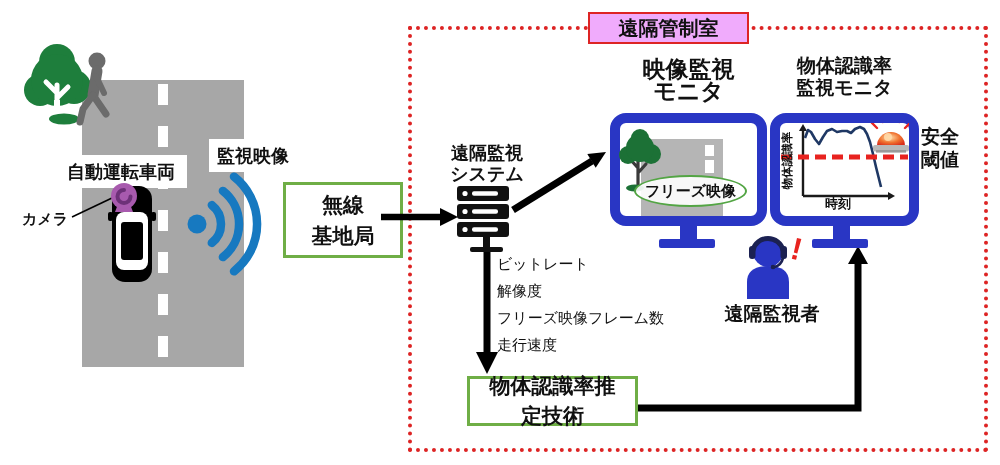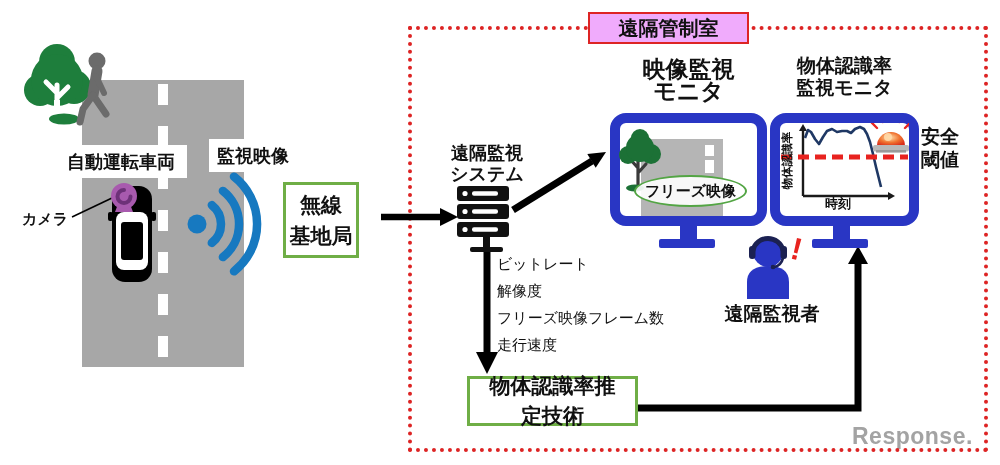--- a/index.html
+++ b/index.html
@@ -33,21 +33,21 @@
     </g>
     <g fill="#6b6b6b" stroke="#6b6b6b">
       <circle cx="97" cy="61" r="8.5" stroke="none"></circle>
       <path d="M97,71 L93,95" stroke-width="11" stroke-linecap="round" fill="none"></path>
       <path d="M96,76 L104,93" stroke-width="6" stroke-linecap="round" fill="none"></path>
       <path d="M93,95 L106,114" stroke-width="7" stroke-linecap="round" fill="none"></path>
       <path d="M93,95 L83,109 L80,122" stroke-width="7" stroke-linecap="round" stroke-linejoin="round" fill="none"></path>
     </g>
   </svg>
 
-  <div class="abs band" style="left:55px;top:145px;width:132px;height:33px;">
+  <div class="abs band" style="left:55px;top:155px;width:132px;height:33px;">
     <span>自動運転車両</span>
   </div>
   <div class="abs band" style="left:209px;top:139px;width:88px;height:33px;">
     <span>監視映像</span>
   </div>
 
   <svg class="abs" style="left:60px;top:174px;" width="102" height="112" viewBox="60 174 102 112">
     <line x1="72" y1="217" x2="112" y2="198" stroke="#000" stroke-width="1.6"></line>
     <g>
       <rect x="108" y="212" width="5" height="9" rx="2" fill="#000"></rect>
@@ -67,21 +67,21 @@
     <span>カメラ</span>
   </div>
 
   <svg class="abs" style="left:178px;top:152px;" width="95" height="140" viewBox="178 152 95 140">
     <circle cx="197" cy="224" r="9.5" fill="#1779c0"></circle>
     <path d="M211.8,205.1 A24,24 0 0 1 211.8,242.9" stroke="#1779c0" stroke-width="8.5" fill="none" stroke-linecap="round"></path>
     <path d="M222.9,190.9 A42,42 0 0 1 222.9,257.1" stroke="#1779c0" stroke-width="8.5" fill="none" stroke-linecap="round"></path>
     <path d="M234,176.7 A60,60 0 0 1 234,271.3" stroke="#1779c0" stroke-width="8.5" fill="none" stroke-linecap="round"></path>
   </svg>
 
-  <div class="abs greenbox" style="left:283px;top:182px;width:76px;height:76px;">
+  <div class="abs greenbox" style="left:283px;top:182px;width:120px;height:76px;">
     <div>無線</div>
     <div>基地局</div>
   </div>
 
   <svg class="abs" style="left:378px;top:203px;z-index:4;" width="84" height="28" viewBox="378 203 84 28">
     <line x1="381" y1="217" x2="441" y2="217" stroke="#000" stroke-width="6.5"></line>
     <polygon points="440,208 440,226 458,217" fill="#000"></polygon>
   </svg>
 
   <div class="abs" style="left:408px;top:26px;width:580px;height:426px;border:4px dotted #dd2424;z-index:1;"></div>
@@ -221,17 +221,14 @@
     <rect x="749" y="246" width="6.5" height="13" rx="3" fill="#1b2152"></rect>
     <rect x="780.5" y="246" width="6.5" height="13" rx="3" fill="#1b2152"></rect>
     <path d="M783,258 Q781,266 774,267" stroke="#1b2152" stroke-width="2.8" fill="none"></path>
     <circle cx="773" cy="267" r="2.3" fill="#1b2152"></circle>
     <text x="789" y="258" font-size="31" font-weight="bold" fill="#e8231f" transform="rotate(14 789 258)">!</text>
   </svg>
   <div class="abs lbl" style="left:713px;top:303px;width:118px;font-size:19px;">
     <span>遠隔監視者</span>
   </div>
 
-  <div class="abs" style="left:852px;top:423px;width:145px;font-size:23px;font-weight:600;color:#a3a3a3;letter-spacing:.5px;z-index:0;">
-    <span>Response.</span>
-  </div>
 
 </div>
 
 </body></html>

